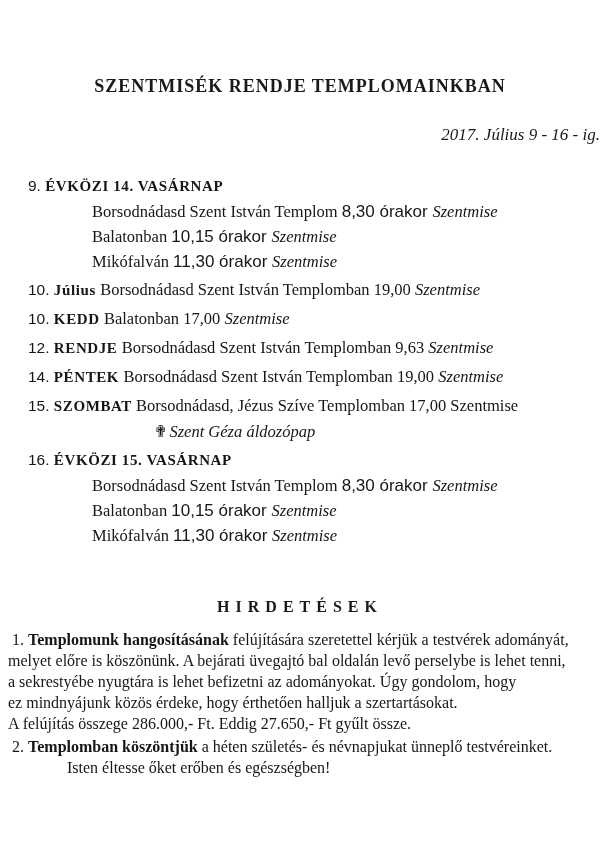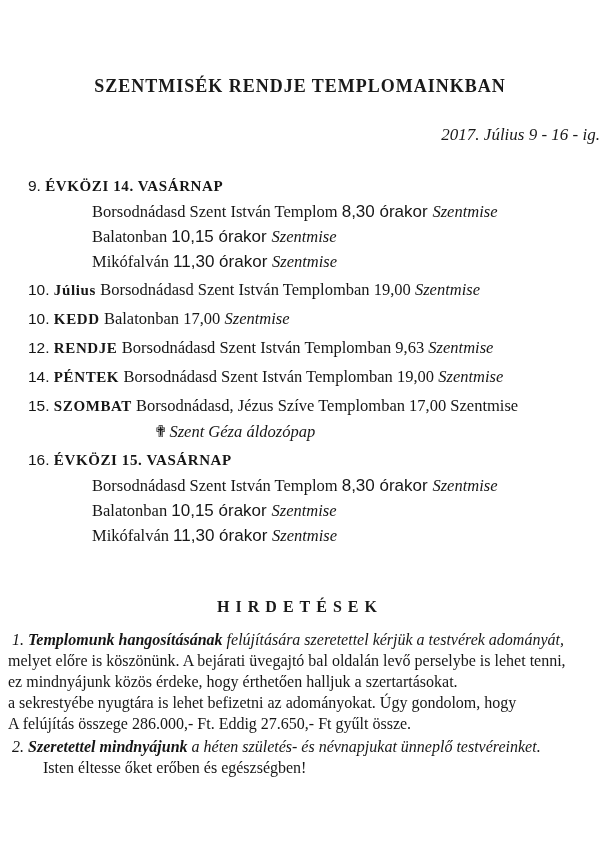--- a/index.html
+++ b/index.html
@@ -72,23 +72,23 @@
     font-weight: bold;
     letter-spacing: 6px;
     color: #1a1a1a;
   }
   .announcements { margin-top: 13px; }
   .ann { margin-top: 2px; }
   .ann .row {
     line-height: 21px;
     font-size: 16px;
   }
-  .ind-first { padding-left: 12px; font-style: italic; }
+  .ind-first { padding-left: 12px; }
   .ind-cont  { padding-left: 8px; }
-  .ind-deep2 { padding-left: 43px; }
+  .ind-deep2 { padding-left: 67px; }
 </style>
 </head>
 <body>
 
 <div class="page">
   <h1 class="doc-title">SZENTMISÉK RENDJE TEMPLOMAINKBAN</h1>
   <div class="doc-subtitle">2017. Július 9 - 16 - ig.</div>
   <div class="schedule" id="schedule">
       <div class="entry">
         <div class="row ind-none"><span class="s-num">9. </span><span class="s-decor">ÉVKÖZI 14. VASÁRNAP</span></div>
@@ -117,22 +117,22 @@
         <div class="row ind-deep"><span class="s-serif">Borsodnádasd Szent István Templom </span><span class="s-sans">8,30 órakor </span><span class="s-italic">Szentmise</span></div>
         <div class="row ind-deep"><span class="s-serif">Balatonban </span><span class="s-sans">10,15 órakor </span><span class="s-italic">Szentmise</span></div>
         <div class="row ind-deep"><span class="s-serif">Mikófalván </span><span class="s-sans">11,30 órakor </span><span class="s-italic">Szentmise</span></div>
       </div>
     </div>
   <h2 class="ann-title">HIRDETÉSEK</h2>
   <div class="announcements" id="announcements">
       <div class="ann">
         <div class="row ind-first"><span class="s-serif">1. </span><span class="s-bold">Templomunk hangosításának</span><span class="s-serif"> felújítására szeretettel kérjük a testvérek adományát,</span></div>
         <div class="row ind-cont"><span class="s-serif">melyet előre is köszönünk. A bejárati üvegajtó bal oldalán levő perselybe is lehet tenni,</span></div>
+        <div class="row ind-cont"><span class="s-serif">a sekrestyébe nyugtára is lehet befizetni az adományokat. Úgy gondolom, hogy</span></div>
         <div class="row ind-cont"><span class="s-serif">ez mindnyájunk közös érdeke, hogy érthetően halljuk a szertartásokat.</span></div>
-        <div class="row ind-cont"><span class="s-serif">a sekrestyébe nyugtára is lehet befizetni az adományokat. Úgy gondolom, hogy</span></div>
         <div class="row ind-cont"><span class="s-serif">A felújítás összege 286.000,- Ft. Eddig 27.650,- Ft gyűlt össze.</span></div>
       </div>
       <div class="ann">
-        <div class="row ind-first"><span class="s-serif">2. </span><span class="s-bold">Szeretettel mindnyájunk</span><span class="s-serif"> a héten születés- és névnapjukat ünneplő testvéreinket.</span></div>
+        <div class="row ind-first"><span class="s-serif">2. </span><span class="s-bold">Templomban köszöntjük</span><span class="s-serif"> a héten születés- és névnapjukat ünneplő testvéreinket.</span></div>
         <div class="row ind-deep2"><span class="s-serif">Isten éltesse őket erőben és egészségben!</span></div>
       </div>
     </div>
 </div>
 
 </body></html>

